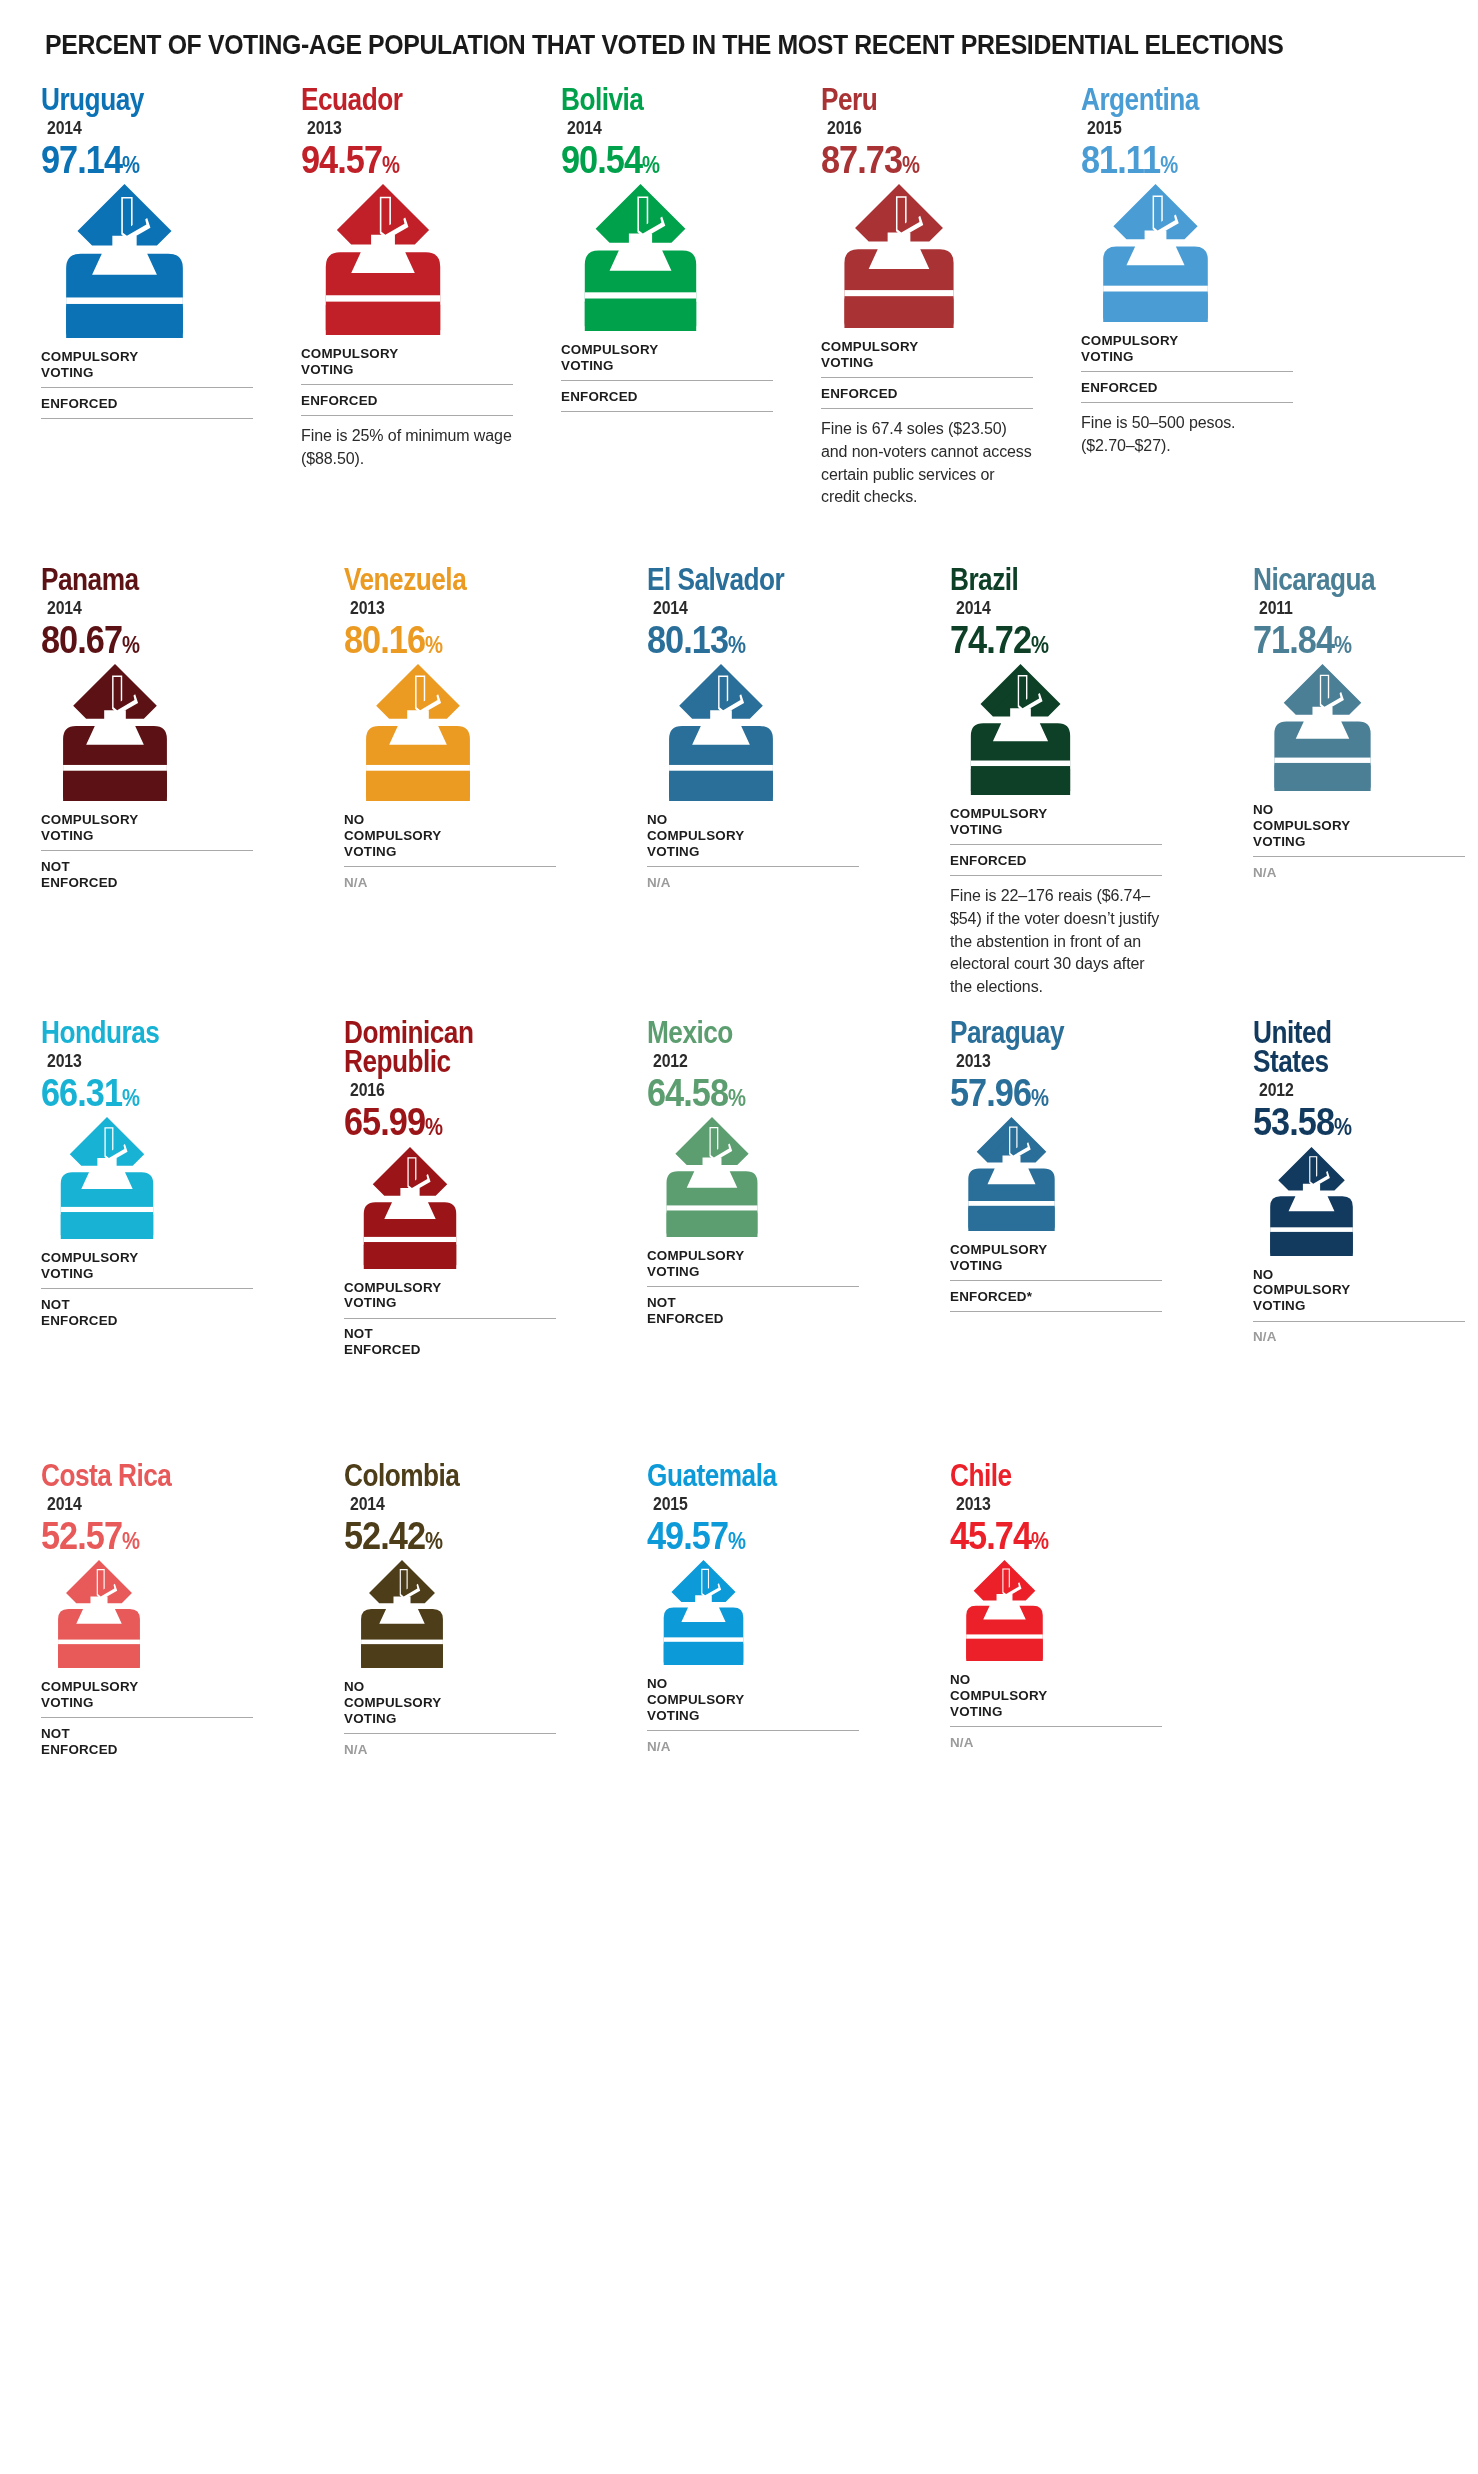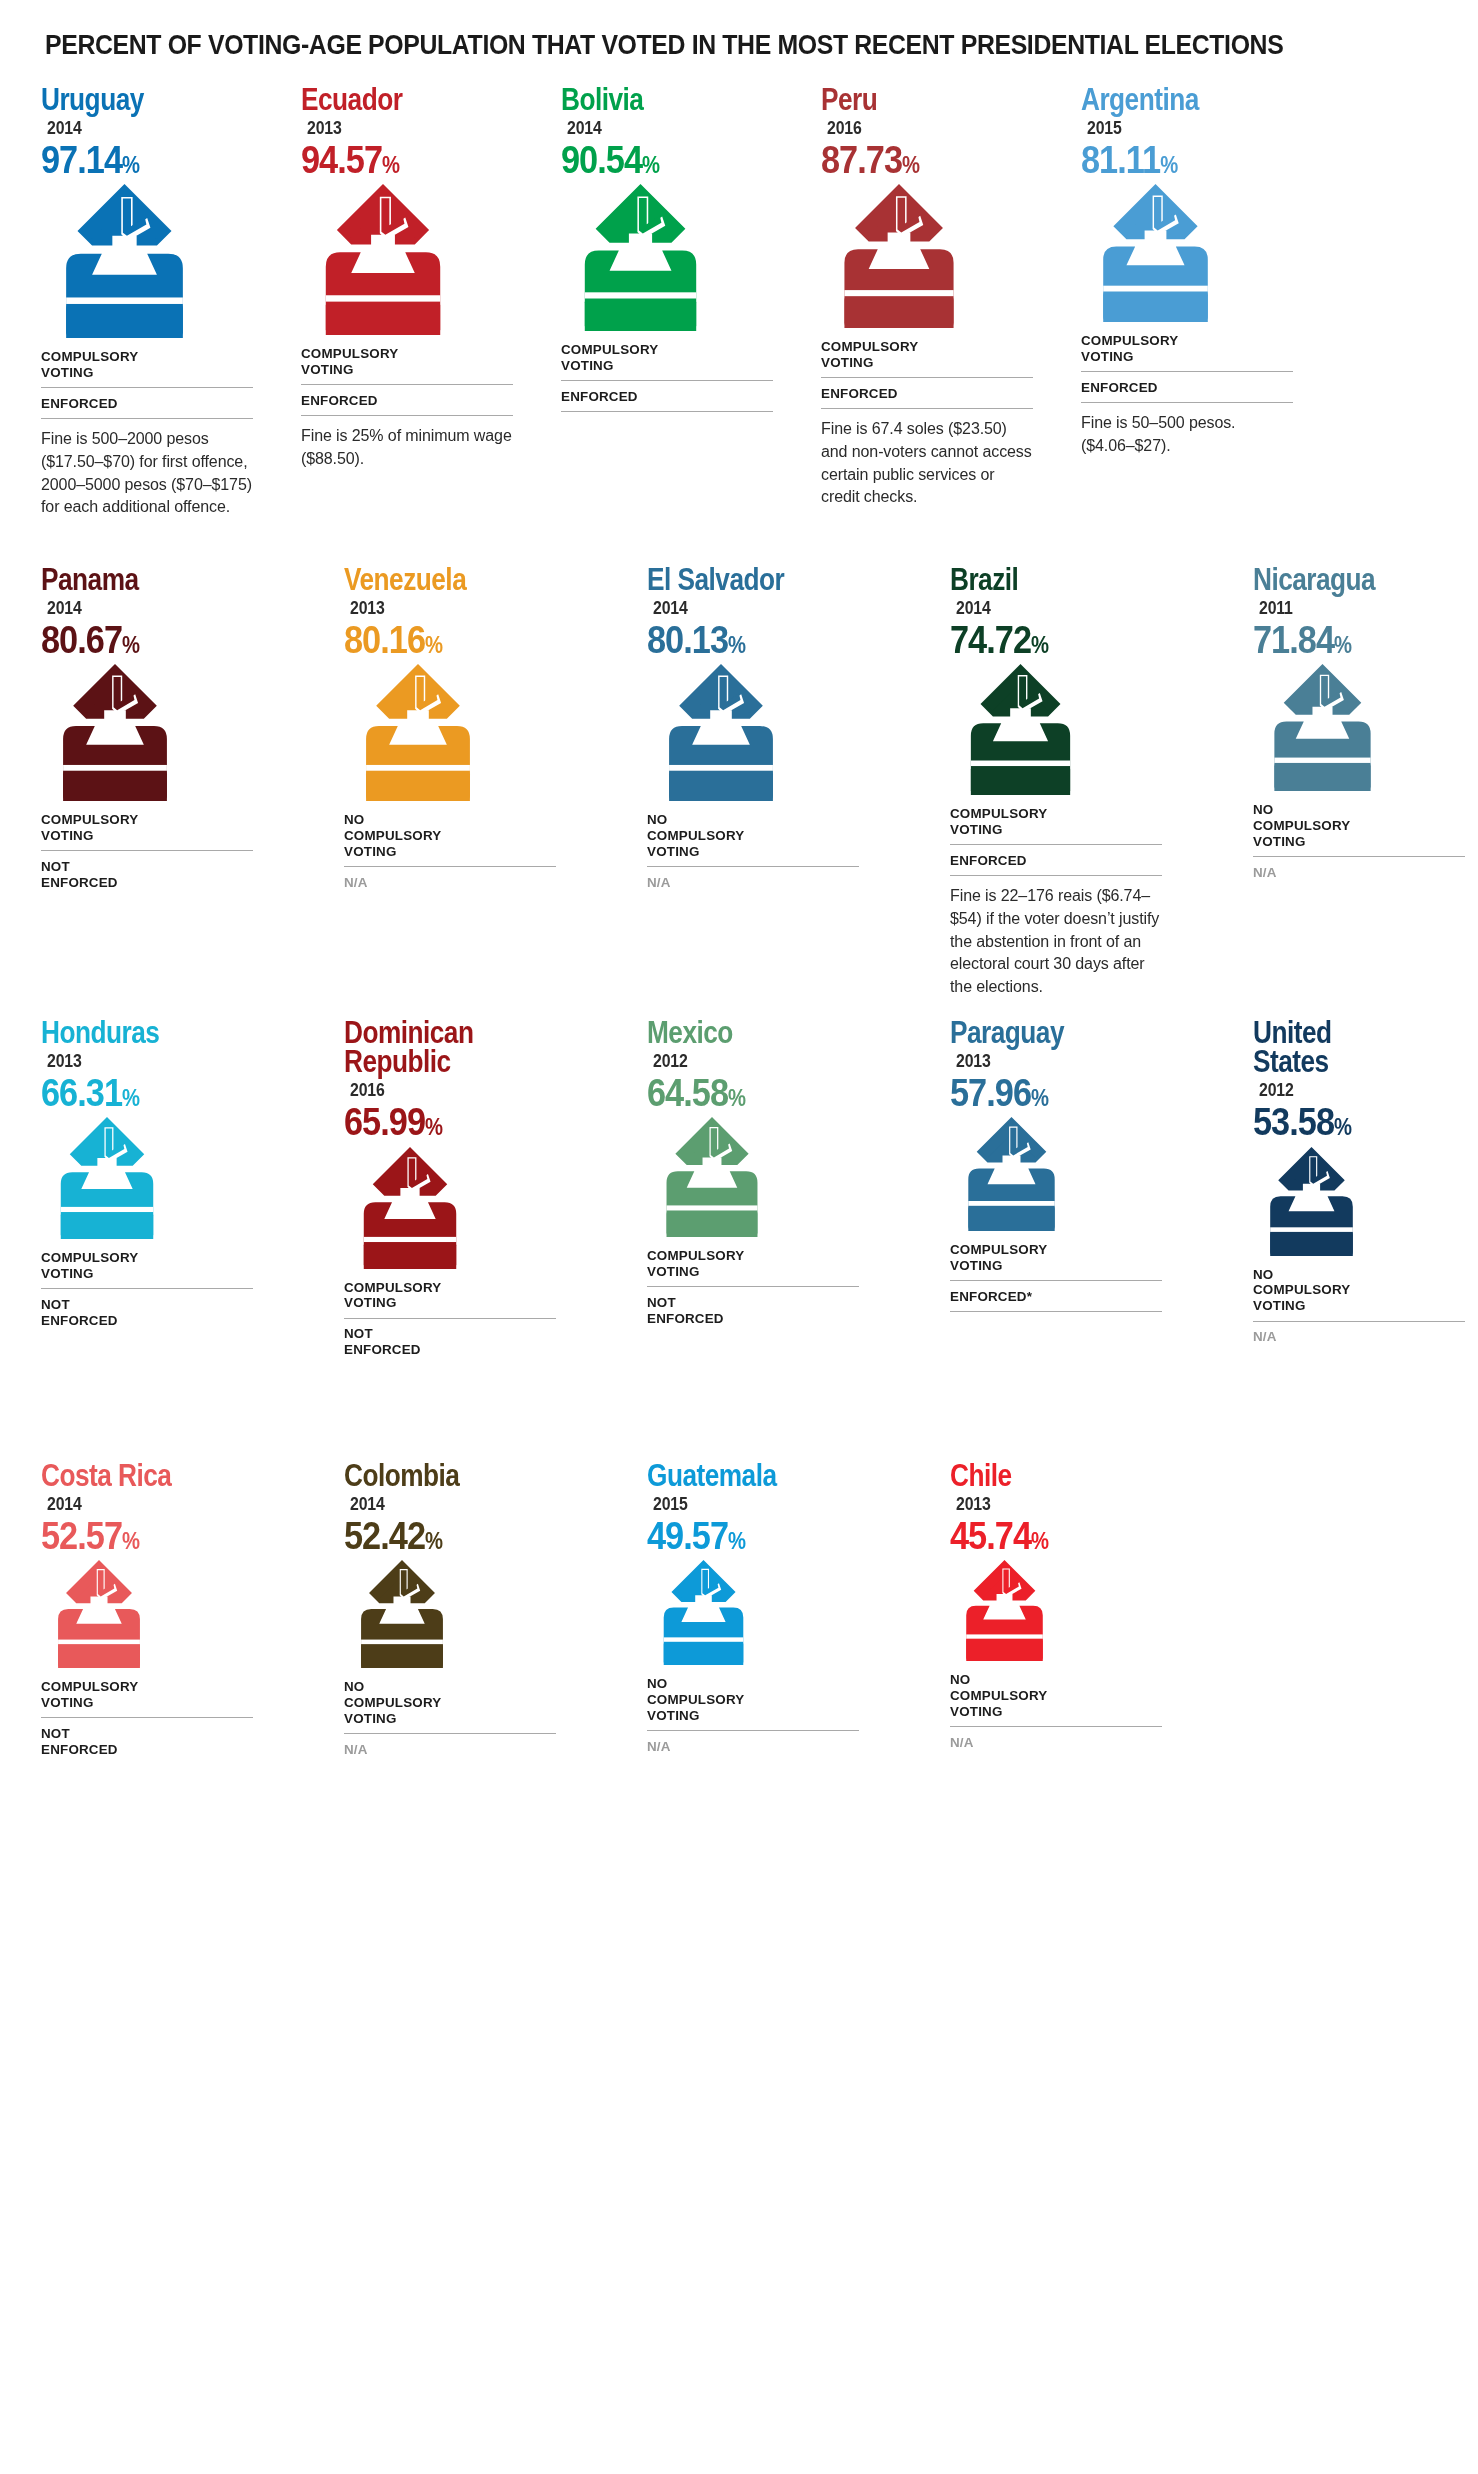--- a/index.html
+++ b/index.html
@@ -172,21 +172,20 @@
     </g>
     <rect x="28" y="140" width="144" height="8" fill="#ffffff"></rect>
   </svg>
       </div>
       <div class="status">
         <div class="status-label">COMPULSORY
 VOTING</div>
         <div class="rule"></div>
         <div class="status-enf ">ENFORCED</div>
         <div class="rule "></div>
-        <div class="note">Fine is 500–2000 pesos ($17.50–$70) for first offence, 2000–5000 pesos ($70–$175) for each additional offence.</div>
       </div>
         </div>
         <div class="card">
       <div class="c-name" style="color:#c12028">Ecuador</div>
       <div class="c-year">2013</div>
       <div class="c-pct" style="color:#c12028"><span class="num">94.57</span><span class="sym">%</span></div>
       <div class="icon-wrap">
 
   <svg width="164" height="151" viewBox="0 0 200 190" xmlns="http://www.w3.org/2000/svg" aria-hidden="true">
     <g fill="#c12028">
@@ -319,21 +318,21 @@
     </g>
     <rect x="28" y="140" width="144" height="8" fill="#ffffff"></rect>
   </svg>
       </div>
       <div class="status">
         <div class="status-label">COMPULSORY
 VOTING</div>
         <div class="rule"></div>
         <div class="status-enf ">ENFORCED</div>
         <div class="rule "></div>
-        <div class="note">Fine is 50–500 pesos. ($4.06–$27).</div>
+        <div class="note">Fine is 50–500 pesos. ($2.70–$27).</div>
       </div>
         </div>
       </div>
       <div class="rowband band-2">
         <div class="card">
       <div class="c-name" style="color:#5c1215">Panama</div>
       <div class="c-year">2014</div>
       <div class="c-pct" style="color:#5c1215"><span class="num">80.67</span><span class="sym">%</span></div>
       <div class="icon-wrap">
 

